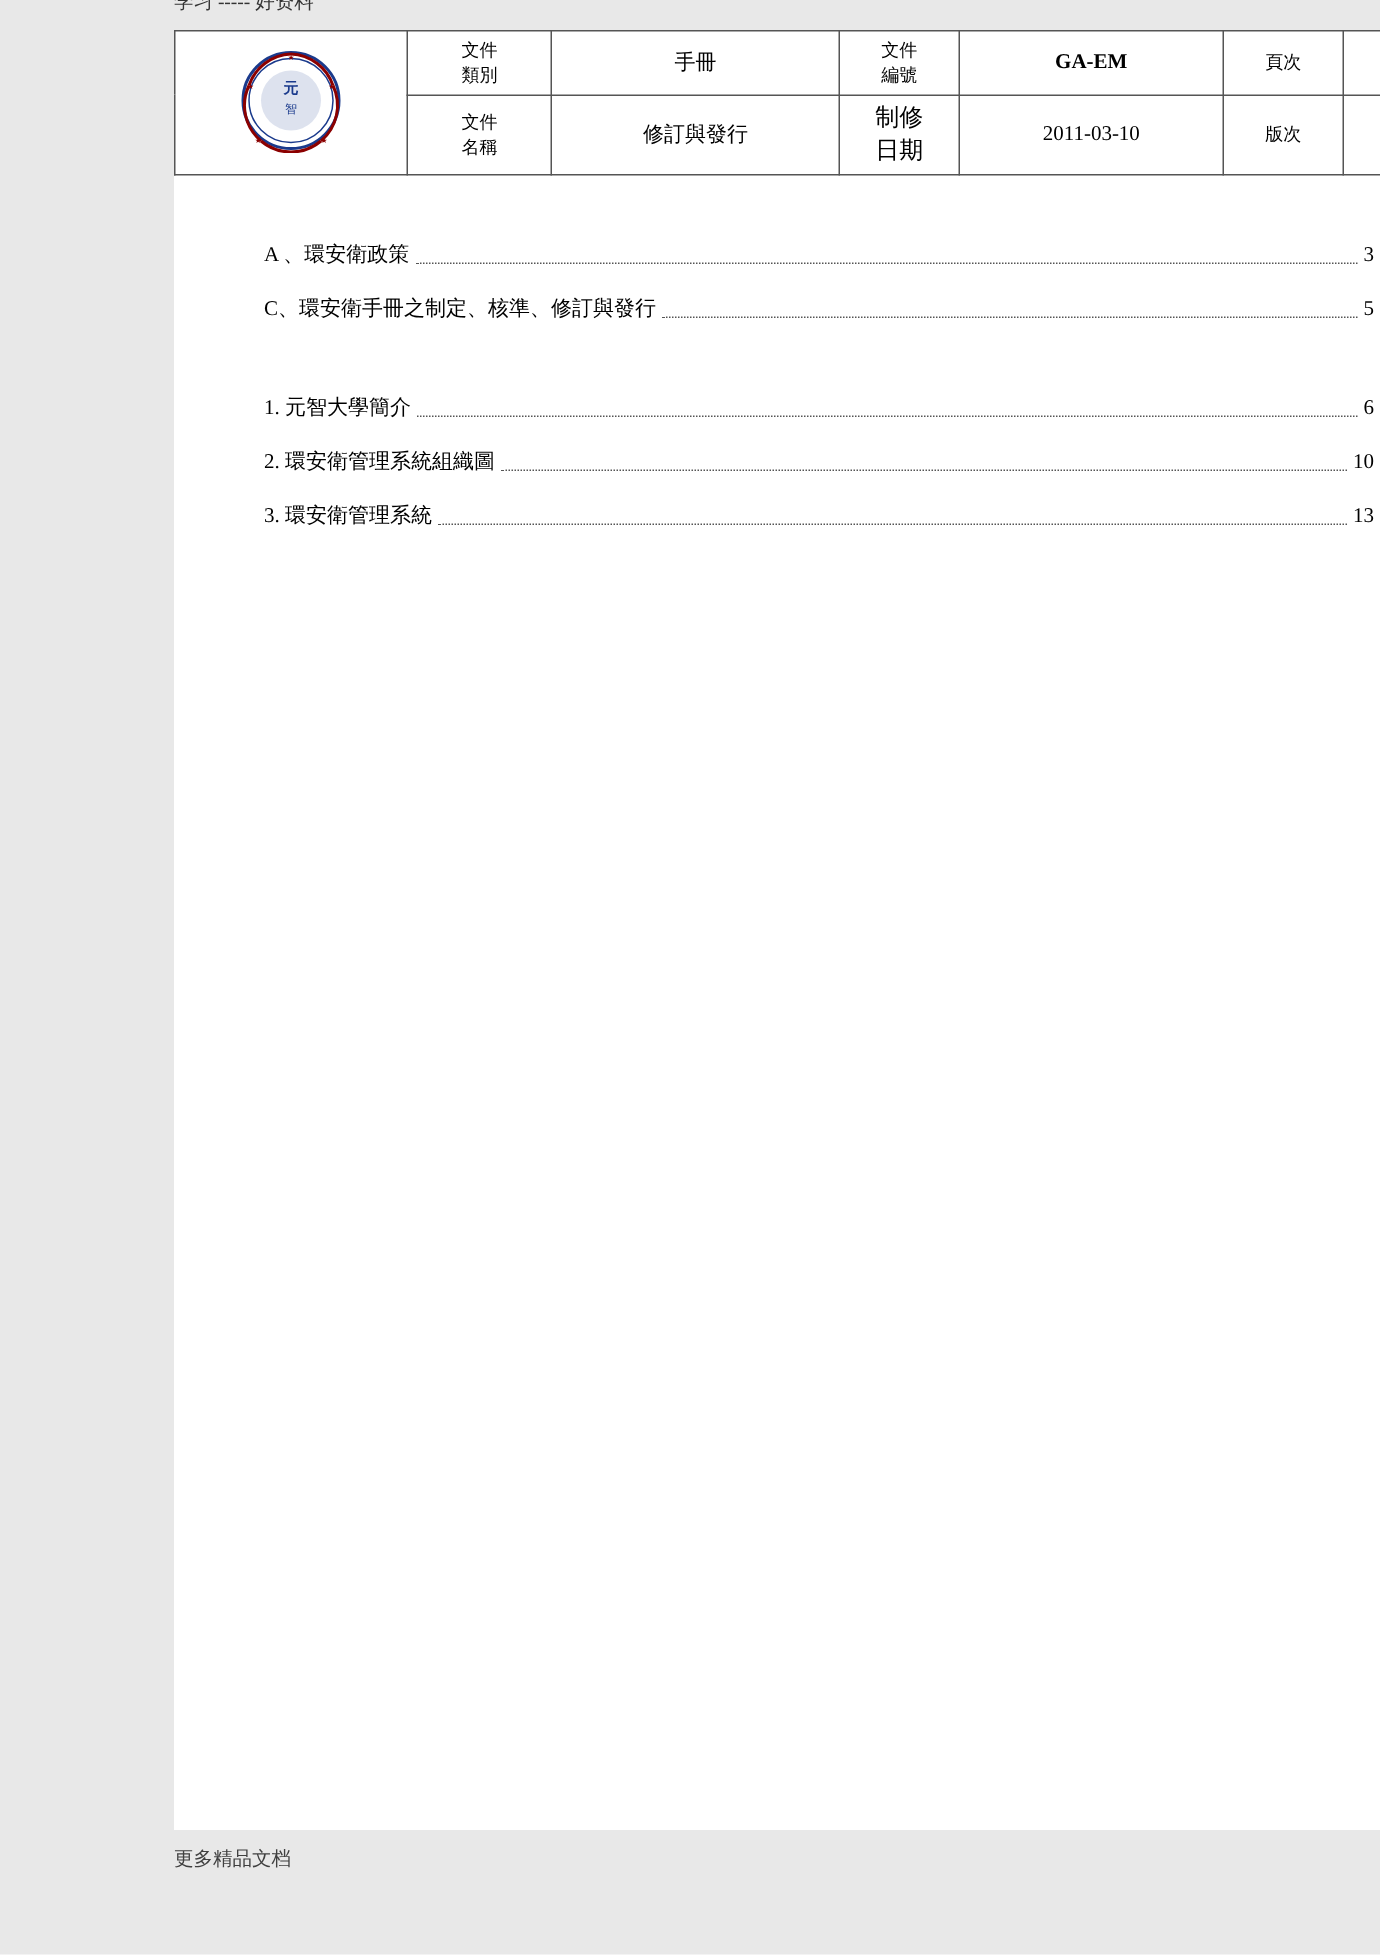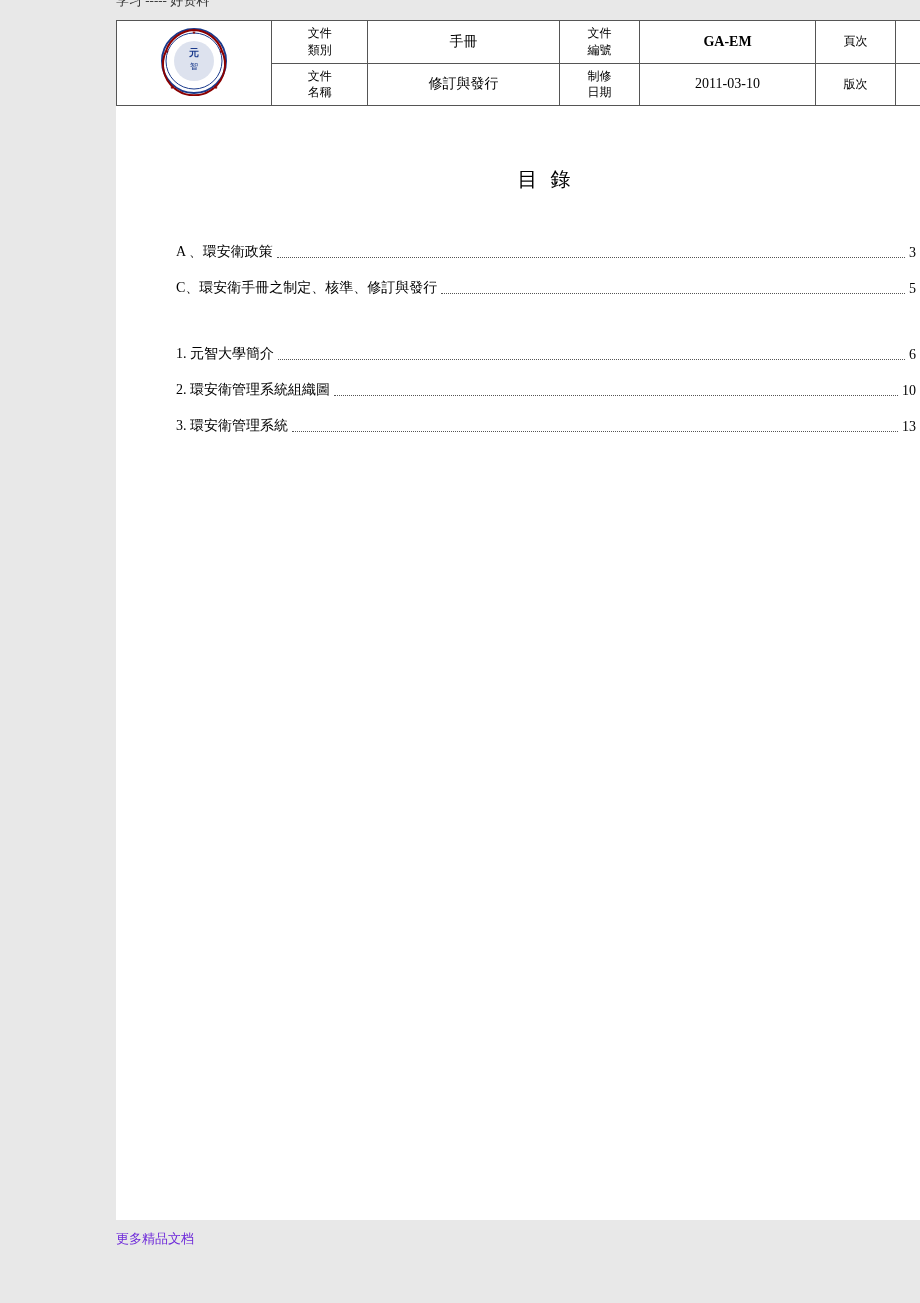--- a/index.html
+++ b/index.html
@@ -25,21 +25,21 @@
       top: -28px;
       left: 0;
       font-size: 13px;
       color: #333;
     }
     .bottom-label {
       position: absolute;
       bottom: -28px;
       left: 0;
       font-size: 13px;
-      color: #6d28d9;
+      color: #404040;
     }
     .header-table {
       width: 100%;
       border-collapse: collapse;
       border: 1px solid #555;
     }
     .header-table td {
       border: 1px solid #555;
       padding: 4px 8px;
       font-size: 13px;
@@ -135,33 +135,30 @@
         <td style="width:60px; font-size:12px; line-height:1.4;">文件<br>類別</td>
         <td style="width:120px; font-size:14px;">手冊</td>
         <td style="width:50px; font-size:12px; line-height:1.4;">文件<br>編號</td>
         <td style="width:110px; font-size:14px; font-weight:bold;">GA-EM</td>
         <td style="width:50px; font-size:12px;">頁次</td>
         <td style="width:50px; font-size:14px; font-weight:bold;">2</td>
       </tr>
       <tr>
         <td style="width:60px; font-size:12px; line-height:1.4;">文件<br>名稱</td>
         <td style="font-size:14px;">修訂與發行</td>
-        <td style="font-size:12px; line-height:1.4;margin-top:34px;">制修<br>日期</td>
+        <td style="font-size:16px; line-height:1.4;margin-top:34px;">制修<br>日期</td>
         <td style="font-size:14px; font-weight:normal;">2011-03-10</td>
         <td style="font-size:12px;">版次</td>
         <td style="font-size:14px; font-weight:bold;">1.2</td>
       </tr>
     </tbody>
       </table>
 
     <div class="doc-content">
 
-      <div class="title-section">
-        <h2>目 錄</h2>
-      </div>
 
       <div class="toc-section">
 
         <div class="toc-item">
           <span class="toc-label">A 、環安衛政策</span>
           <span class="toc-dots"></span>
           <span class="toc-page">3</span>
         </div>
         <div class="toc-item">
           <span class="toc-label">C、環安衛手冊之制定、核準、修訂與發行</span>

